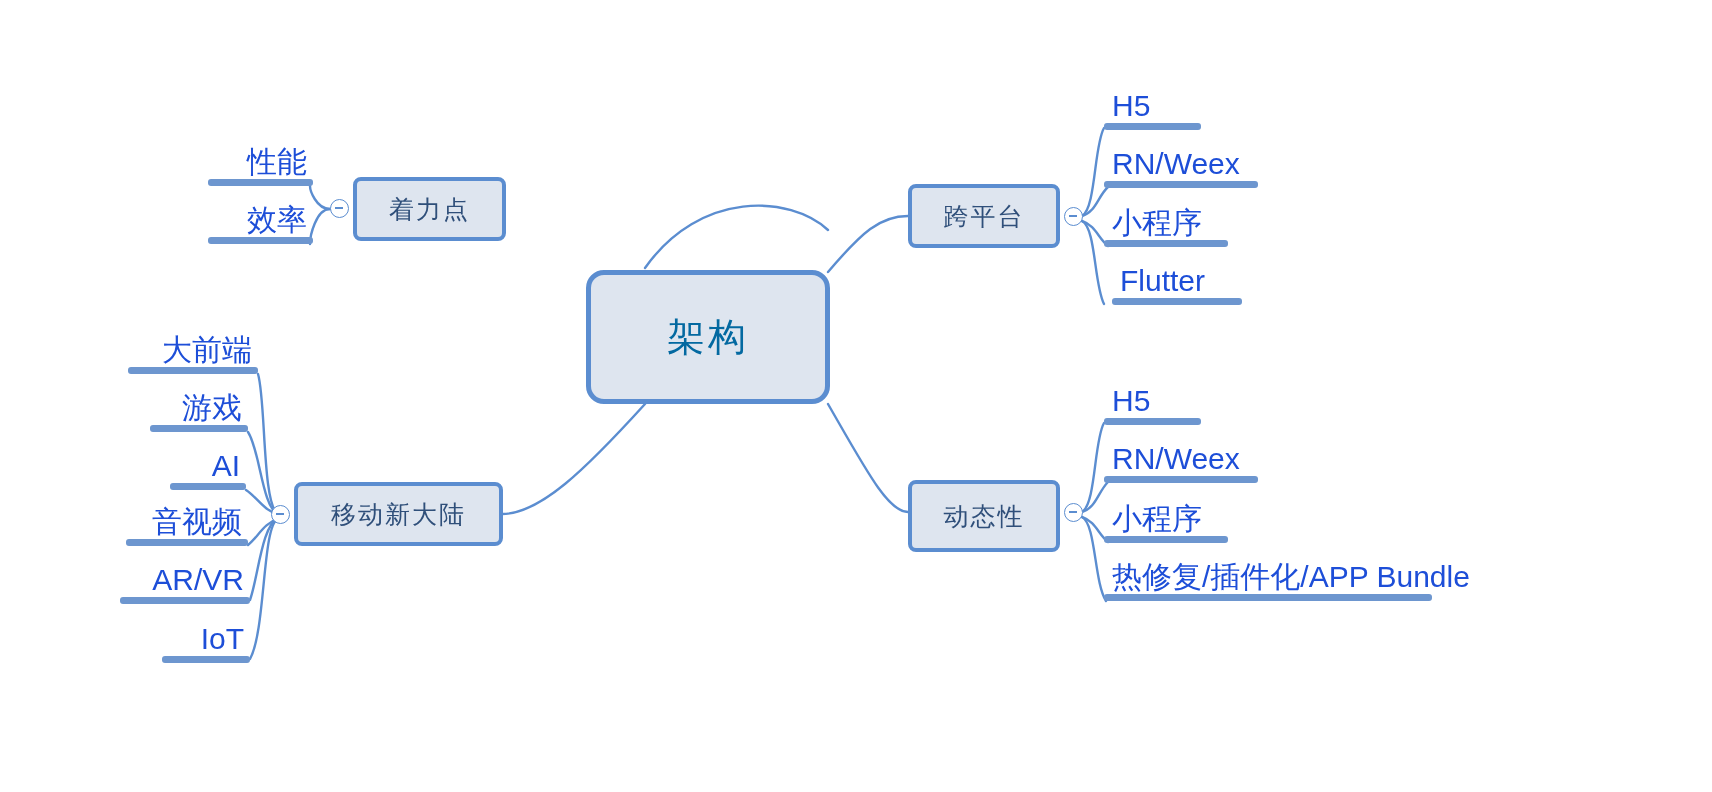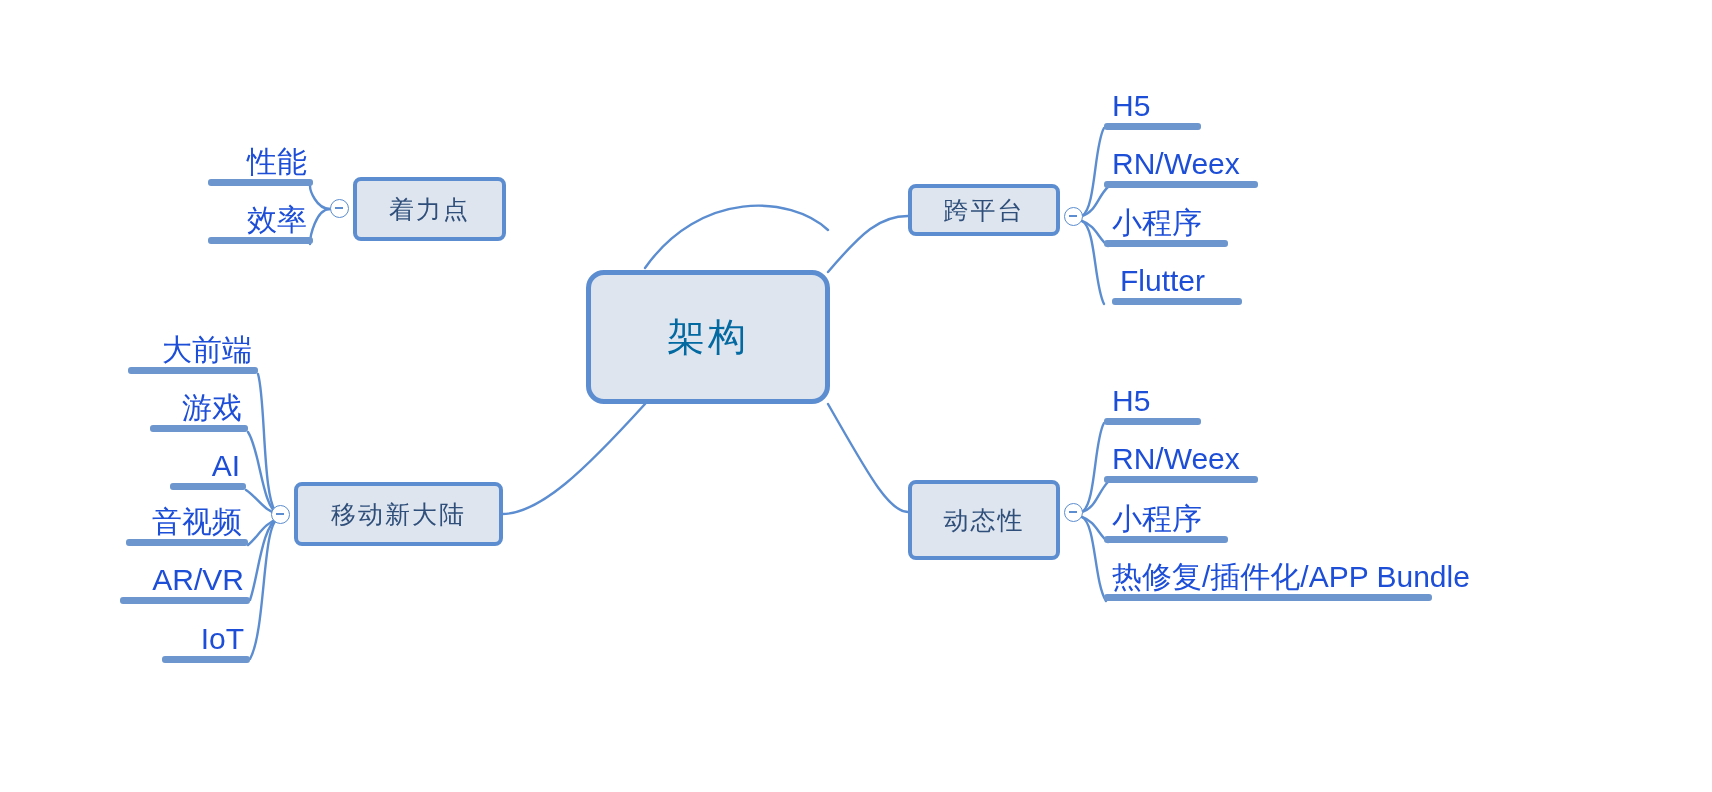--- a/index.html
+++ b/index.html
@@ -192,21 +192,21 @@
   <div class="leaf-node align-right" style="left:120px; top:560px; width:130px; height:44px;">
     <span class="leaf-label">AR/VR</span>
     <span class="leaf-bar"></span>
   </div>
 
   <div class="leaf-node align-right" style="left:162px; top:619px; width:88px; height:44px;">
     <span class="leaf-label">IoT</span>
     <span class="leaf-bar"></span>
   </div>
 
-  <div class="branch-node" style="left:908px; top:184px; width:152px; height:52px;">
+  <div class="branch-node" style="left:908px; top:184px; width:152px; height:64px;">
     <span>跨平台</span>
   </div>
   <div class="toggle" style="left:1064px; top:207px;"></div>
 
   <div class="leaf-node align-left" style="left:1104px; top:86px; width:97px; height:44px;">
     <span class="leaf-label">H5</span>
     <span class="leaf-bar"></span>
   </div>
 
   <div class="leaf-node align-left" style="left:1104px; top:144px; width:154px; height:44px;">
@@ -217,21 +217,21 @@
   <div class="leaf-node align-left" style="left:1104px; top:203px; width:124px; height:44px;">
     <span class="leaf-label">小程序</span>
     <span class="leaf-bar"></span>
   </div>
 
   <div class="leaf-node align-left" style="left:1104px; top:261px; width:130px; height:44px;margin-left:8px;">
     <span class="leaf-label">Flutter</span>
     <span class="leaf-bar"></span>
   </div>
 
-  <div class="branch-node" style="left:908px; top:480px; width:152px; height:80px;">
+  <div class="branch-node" style="left:908px; top:480px; width:152px; height:72px;">
     <span>动态性</span>
   </div>
   <div class="toggle" style="left:1064px; top:503px;"></div>
 
   <div class="leaf-node align-left" style="left:1104px; top:381px; width:97px; height:44px;">
     <span class="leaf-label">H5</span>
     <span class="leaf-bar"></span>
   </div>
 
   <div class="leaf-node align-left" style="left:1104px; top:439px; width:154px; height:44px;">

